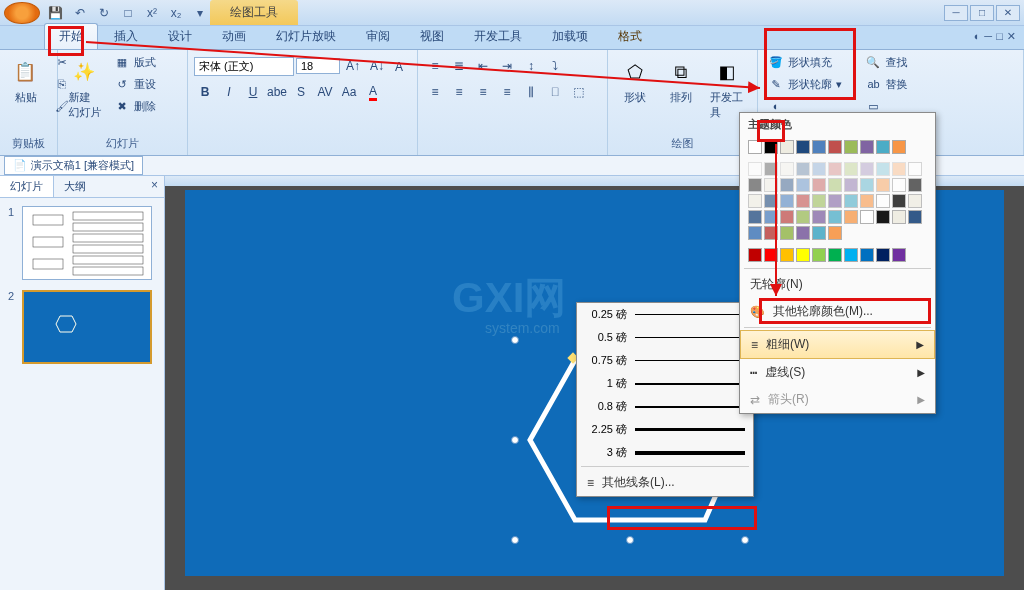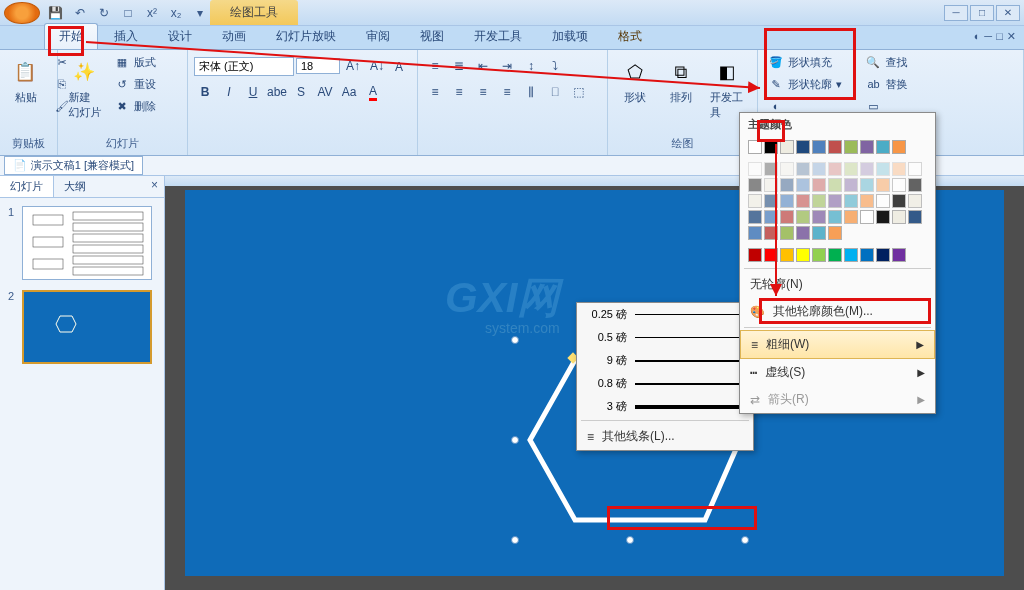--- a/index.html
+++ b/index.html
@@ -68,21 +68,21 @@
 .thumbs { padding: 8px; display: flex; flex-direction: column; gap: 10px; }
 .thumb { display: flex; gap: 4px; }
 .thumb-num { font-size: 11px; color: #3a5a8a; width: 10px; }
 .thumb-img { width: 130px; height: 74px; border: 1px solid #8fb0d6; background: #fff; }
 .thumb-img.active { border: 2px solid #d49a2e; }
 .thumb-img.blue { background: #0f6bb8; position: relative; }
 .hexagon-sm { position: absolute; left: 30px; top: 22px; width: 24px; height: 20px; }
 
 .canvas { flex: 1; background: linear-gradient(#dce9f7, #c3dbf3 10px, #4d4d4d 10px); position: relative; }
 .slide { position: absolute; left: 20px; top: 14px; right: 20px; bottom: 14px; background: #0f6bb8; }
-.watermark { position: absolute; left: 260px; top: 80px; color: #3a8fcf; font-size: 42px; font-weight: bold; font-style: italic; opacity: 0.6; }
+.watermark { position: absolute; left: 267px; top: 80px; color: #3a8fcf; font-size: 42px; font-weight: bold; opacity: 0.6; }
 .watermark-sub { position: absolute; left: 300px; top: 130px; color: #4a95c8; font-size: 14px; opacity: 0.6; }
 
 .shape-sel { position: absolute; left: 330px; top: 150px; width: 230px; height: 200px; }
 .handle { position: absolute; width: 8px; height: 8px; background: #fff; border: 1px solid #5a8fc5; border-radius: 50%; }
 .rot-handle { position: absolute; width: 10px; height: 10px; background: #8fd060; border: 1px solid #4a8020; border-radius: 50%; left: 50%; top: -20px; margin-left: -5px; }
 .hex-path { stroke: #fff; stroke-width: 5; fill: none; }
 
 
 .red-box { position: absolute; border: 3px solid #e01010; z-index: 30; pointer-events: none; }
 </style>
@@ -446,26 +446,34 @@
 <div class="weight-menu" id="weight-list">
     <div class="weight-item">
       <span class="wl">0.25 磅</span>
       <span class="line" style="height:1px"></span>
     </div>
     <div class="weight-item">
       <span class="wl">0.5 磅</span>
       <span class="line" style="height:1px"></span>
     </div>
     <div class="weight-item">
-      <span class="wl">9 磅</span>
+      <span class="wl">0.75 磅</span>
+      <span class="line" style="height:1px"></span>
+    </div>
+    <div class="weight-item">
+      <span class="wl">1 磅</span>
       <span class="line" style="height:2px"></span>
     </div>
     <div class="weight-item">
       <span class="wl">0.8 磅</span>
       <span class="line" style="height:2px"></span>
+    </div>
+    <div class="weight-item">
+      <span class="wl">2.25 磅</span>
+      <span class="line" style="height:3px"></span>
     </div>
     <div class="weight-item">
       <span class="wl">3 磅</span>
       <span class="line" style="height:4px"></span>
     </div>
   <div class="menu-sep"></div>
   <div class="menu-item">
       <span>≡</span>
       <span>其他线条(L)...</span>
     </div>

